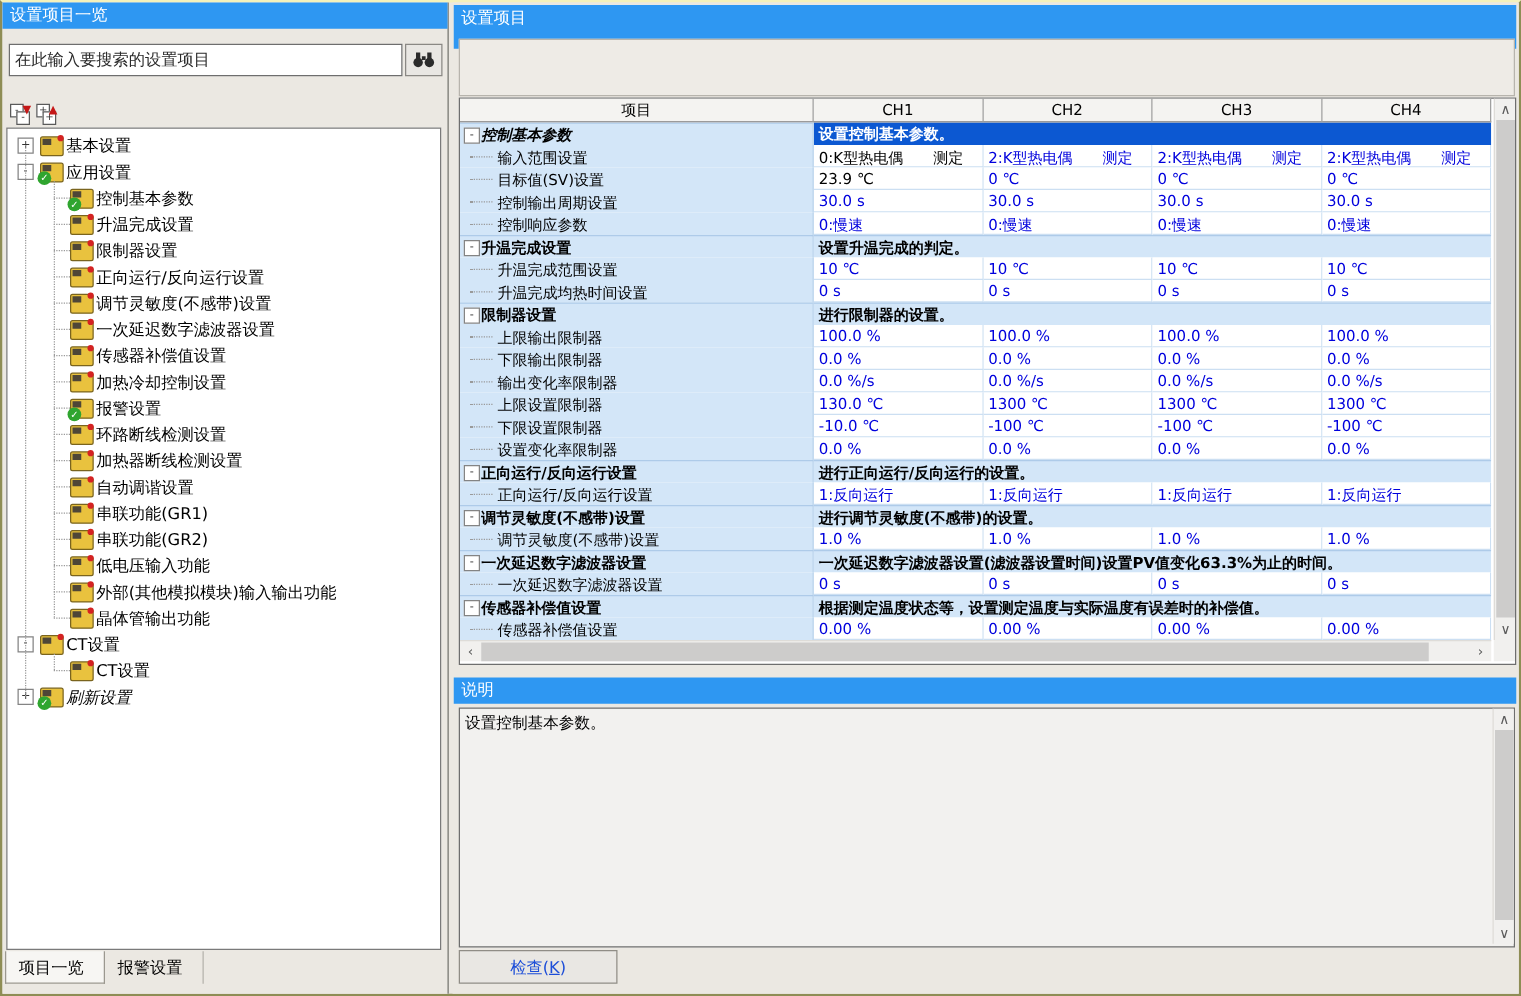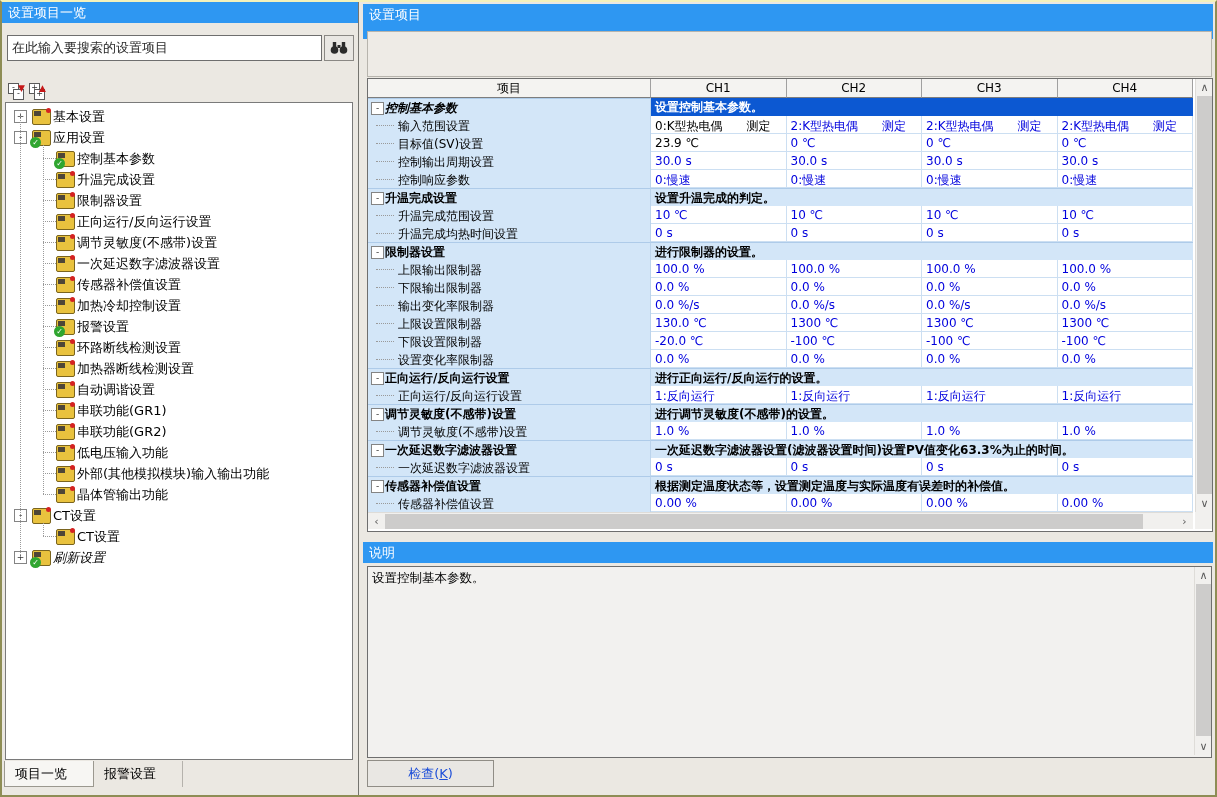--- a/index.html
+++ b/index.html
@@ -30,21 +30,21 @@
     font-size:9px;line-height:10px;text-align:center;color:#333;top:4px;}
   .tree-icon{position:absolute;top:3px;width:17px;height:14px;background:#e9c23e;
     border:1px solid #7a641e;border-radius:2px;}
   .tree-icon .lens{position:absolute;left:1px;top:1px;width:7px;height:5px;background:#4e4637;}
   .badge-red{position:absolute;right:-1px;top:-2px;width:5px;height:5px;border-radius:50%;background:#d42222;}
   .badge-green{position:absolute;left:-3px;bottom:-3px;width:11px;height:11px;border-radius:50%;
     background:#2fa52f;color:#fff;font-size:8px;line-height:11px;text-align:center;font-weight:bold;}
   .dotline-v{position:absolute;border-left:1px dotted #9a9a9a;width:0;}
   .dotline-h{position:absolute;border-top:1px dotted #9a9a9a;height:0;}
   .tabs{position:absolute;left:2px;top:759px;height:26px;display:flex;}
-  .tab{padding:4px 26px 0 10px;font-size:13px;color:#000;border-right:1px solid #b5b2ac;cursor:pointer;}
+  .tab{padding:4px 16px 0 10px;font-size:13px;color:#000;border-right:1px solid #b5b2ac;cursor:pointer;}
   .tab.active{background:#f7f6f3;border:1px solid #9b988f;border-top:none;}
   
   .right{position:absolute;left:360px;top:0;width:853px;height:793px;background:#ebe8e2;}
   .rp-header{left:1px;top:2px;width:844px;height:35px;}
   .info-box{position:absolute;left:5px;top:29px;width:843px;height:44px;border:1px solid #b7b4ad;background:#eeebe6;}
   .table-wrap{position:absolute;left:5px;top:76px;width:844px;height:452px;border:1px solid #6e6e6e;background:#fff;}
   .grid-header{position:absolute;left:0;top:0;height:19px;display:flex;background:#f4f3f1;}
   .gh-cell{border-right:1px solid #a0a0a0;border-bottom:1px solid #7d7d7d;text-align:center;
     line-height:18px;font-size:12px;overflow:hidden;flex:0 0 auto;box-sizing:border-box;}
   .grid-body{position:absolute;left:0;top:19px;width:825px;height:414px;overflow:hidden;}
@@ -430,21 +430,21 @@
             <div class="c-val">130.0 ℃</div>
             <div class="c-val">1300 ℃</div>
             <div class="c-val">1300 ℃</div>
             <div class="c-val">1300 ℃</div>
           </div>
           <div class="grow">
             <div class="c-item">
               <div class="dotline-h" style="left: 8px; width: 18px; top: 9px;"></div>
               <div class="ilabel">下限设置限制器</div>
             </div>
-            <div class="c-val">-20.0 ℃</div>
+            <div class="c-val">-10.0 ℃</div>
             <div class="c-val">-100 ℃</div>
             <div class="c-val">-100 ℃</div>
             <div class="c-val">-100 ℃</div>
           </div>
           <div class="grow">
             <div class="c-item">
               <div class="dotline-h" style="left: 8px; width: 18px; top: 9px;"></div>
               <div class="ilabel">设置变化率限制器</div>
             </div>
             <div class="c-val">0.0 %</div>

